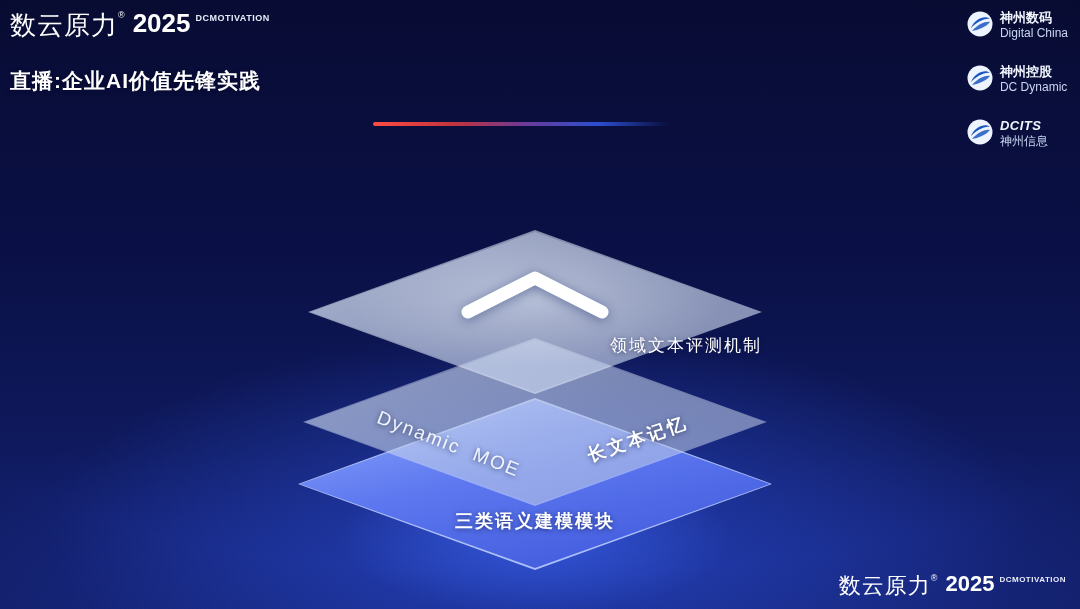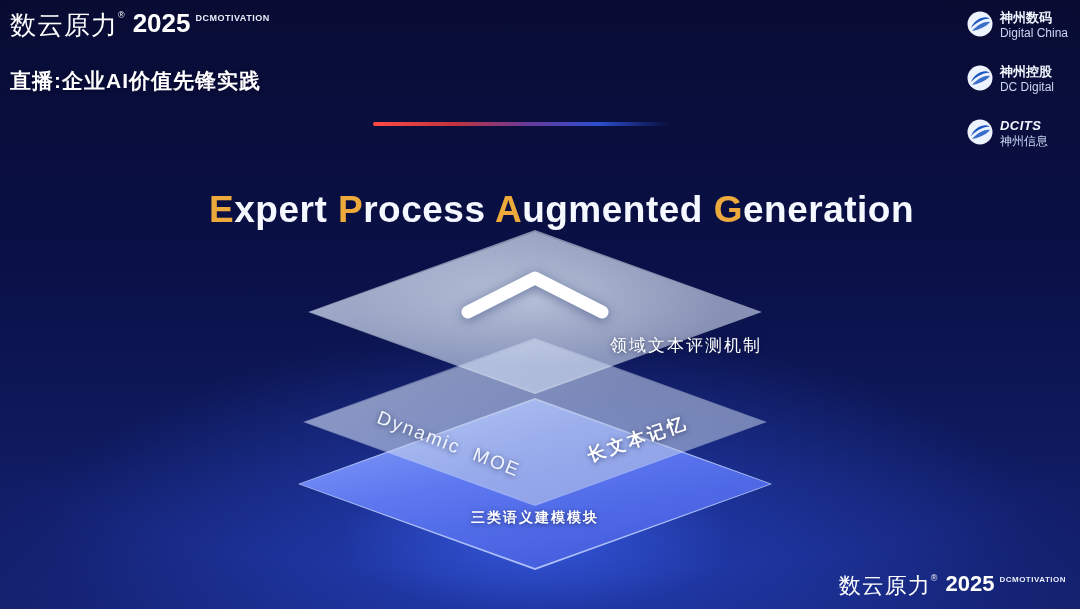--- a/index.html
+++ b/index.html
@@ -72,21 +72,21 @@
              filter:drop-shadow(0 2px 6px rgba(20,40,100,0.45)); }
 
   .label { position:absolute; color:#ffffff; text-shadow:0 1px 5px rgba(8,16,55,0.6); }
   .label-top { left:308px; top:334px; width:454px; text-align:right; z-index:6;
                font-size:17px; font-weight:normal; letter-spacing:2px; }
   .label-dynamic { left:378px; top:406px; z-index:4; font-size:19px; letter-spacing:2px;
                    color:#f2f6ff; white-space:pre; transform:rotate(21deg); transform-origin:left center; }
   .label-memory { left:588px; top:444px; z-index:4; font-size:18px; font-weight:bold; letter-spacing:3px;
                   transform:rotate(-19deg); transform-origin:left center; }
   .label-bottom { left:298px; top:509px; width:474px; text-align:center; z-index:2;
-                  font-size:14px; font-weight:bold; letter-spacing:2px; }
+                  font-size:18px; font-weight:bold; letter-spacing:2px; }
 
   
   .brand-br { right:14px; bottom:8px; left:auto; top:auto; }
   .brand-br .brand-cn, .brand-br .brand-year { font-size:22px; }
   .brand-br .brand-sub { font-size:8px; margin-top:4px; }
 </style>
 </head>
 <body>
 
 <div class="slide">
@@ -120,42 +120,39 @@
     <div class="partner">
       <span>
         <svg width="28" height="28" viewBox="0 0 28 28">
           <circle cx="14" cy="14" r="12.5" fill="#eef4ff"></circle>
           <path d="M5 18 C 9 8, 20 5, 24 9 C 18 8, 10 13, 5 18 Z" fill="#1a56c0"></path>
           <path d="M6 21 C 12 14, 20 11, 24 12 C 20 17, 12 20, 6 21 Z" fill="#1a56c0" opacity="0.85"></path>
         </svg>
       </span>
       <span class="partner-text">
         <span class="partner-name">神州控股</span>
-        <span class="partner-sub">DC Digital</span>
+        <span class="partner-sub">DC Dynamic</span>
       </span>
     </div>
     <div class="partner">
       <span>
         <svg width="28" height="28" viewBox="0 0 28 28">
           <circle cx="14" cy="14" r="12.5" fill="#eef4ff"></circle>
           <path d="M5 18 C 9 8, 20 5, 24 9 C 18 8, 10 13, 5 18 Z" fill="#1a56c0"></path>
           <path d="M6 21 C 12 14, 20 11, 24 12 C 20 17, 12 20, 6 21 Z" fill="#1a56c0" opacity="0.85"></path>
         </svg>
       </span>
       <span class="partner-text">
         <span class="partner-name italic">DCITS</span>
         <span class="partner-sub">神州信息</span>
       </span>
     </div>
   </div>
 
   <div class="gradient-line"></div>
-  <div class="subtitle">
-    <span class="accent">E</span><span>xpert </span><span class="accent">P</span><span>rocess </span><span class="accent">A</span><span>ugmented </span><span class="accent">G</span><span>eneration</span>
-  </div>
 
   <div class="glow-under"></div>
 
   <div class="layer layer-bottom">
     <div class="layer-inner"></div>
   </div>
   <div class="label label-bottom">三类语义建模模块</div>
 
   <div class="layer layer-mid">
     <div class="layer-inner"></div>

